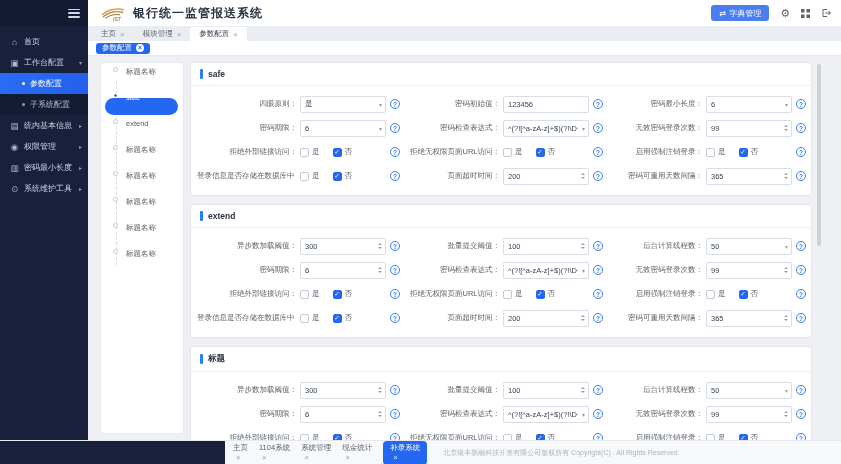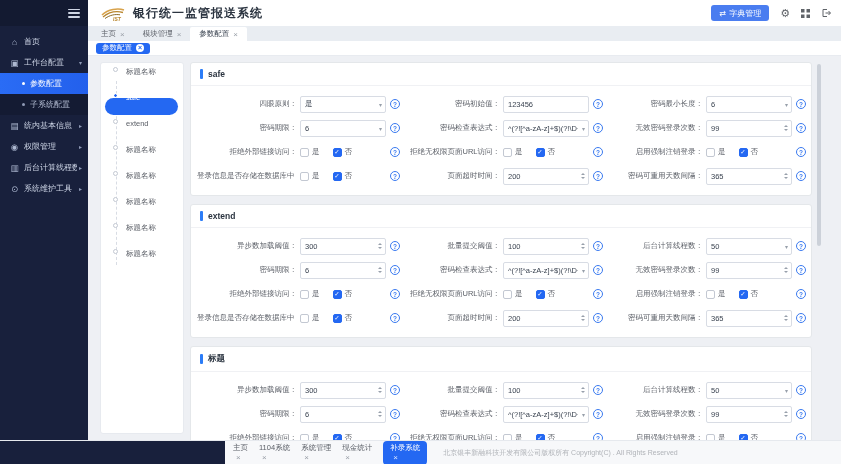--- a/index.html
+++ b/index.html
@@ -125,21 +125,21 @@
           <div class="ml">统内基本信息</div>
           <div class="mc">▸</div>
         </div>
         <div class="m-item">
           <div class="mi" style="display: inline-block;">◉</div>
           <div class="ml">权限管理</div>
           <div class="mc">▸</div>
         </div>
         <div class="m-item">
           <div class="mi" style="display: inline-block;">▥</div>
-          <div class="ml">后台计算线程数</div>
+          <div class="ml">密码最小长度</div>
           <div class="mc">▸</div>
         </div>
         <div class="m-item">
           <div class="mi" style="display: inline-block;">⊙</div>
           <div class="ml">系统维护工具</div>
           <div class="mc">▸</div>
         </div>
       </div>
   </div>
 

